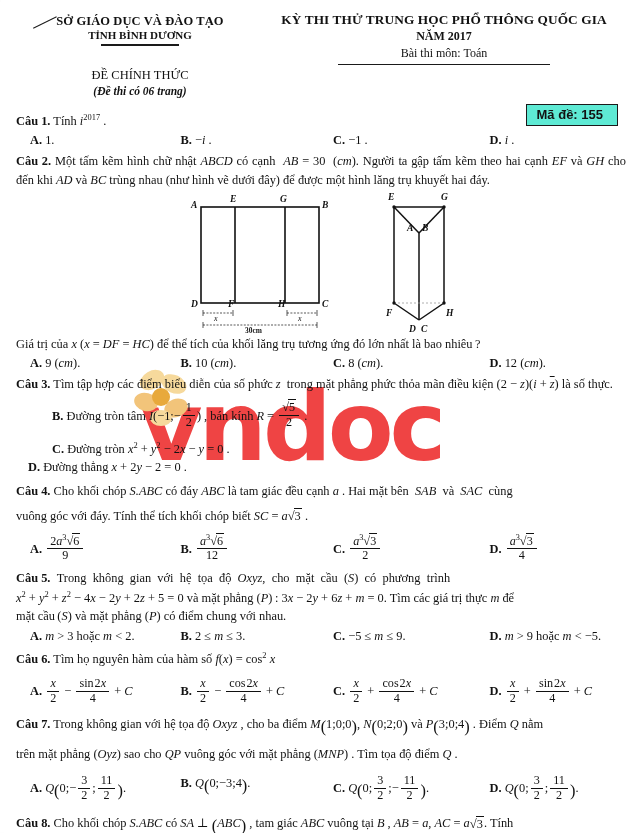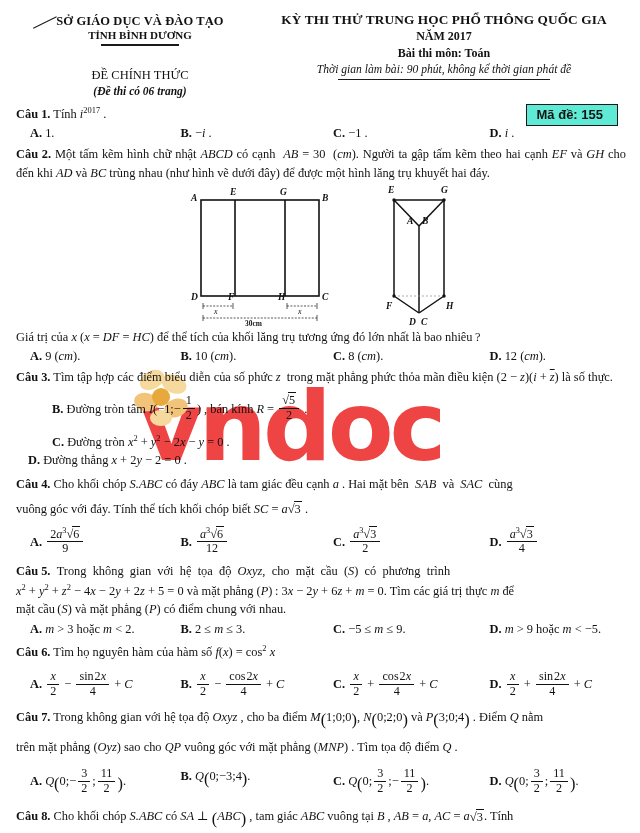--- a/index.html
+++ b/index.html
@@ -89,41 +89,41 @@
     font-weight:400; font-size:12.5px;
     margin-top:22px;
   }
   .dtrang{
     font-family:"Liberation Serif", serif;
     font-style:italic; font-weight:700; font-size:11.5px;
     margin-top:2px;
   }
   .r1{ font-weight:700; font-size:13.3px; letter-spacing:.1px; white-space:nowrap;}
   .r2{ font-weight:700; font-size:12px; margin-top:1px;}
-  .r3{ font-weight:700; font-size:12px; margin-top:2px;}
+  .r3{ font-weight:400; font-size:12px; margin-top:2px;}
   .r4{ font-style:italic; font-size:11.6px; margin-top:2px;}
   .rule-long{
     width:212px;height:1.4px;background:#1a1a1a;
     margin:3px auto 0 auto;
   }
   .madebox{
     position:absolute;
     right:22px; top:104px;
     border:1.4px solid #1a1a1a;
     padding:2px 14px 3px 10px;
     font-family:"Liberation Sans", sans-serif;
     font-weight:700; font-size:13px;
     background:#5eead4;
     z-index:3;
   }
   
   .content{
     position:relative; z-index:2;
     padding:0 14px 0 16px;
-    margin-top:7px;
+    margin-top:14px;
     font-size:12.4px;
     line-height:1.52;
   }
   .q{ margin-top:2px; }
   .qlabel{ font-weight:700; }
   .stem{ text-align:justify; }
   .opts{ display:flex; width:100%; margin-top:1px; }
   .opt{ white-space:nowrap; }
   .opt b{ font-weight:700; }
   .o4 .opt{ width:25%; }
@@ -196,21 +196,20 @@
       <div class="l1">SỞ GIÁO DỤC VÀ ĐÀO TẠO</div>
       <div class="l2">TỈNH BÌNH DƯƠNG</div>
       <div class="rule-short"></div>
       <div class="dcthuc">ĐỀ CHÍNH THỨC</div>
       <div class="dtrang">(Đề thi có 06 trang)</div>
     </div>
     <div class="hdr-right">
       <div class="r1">KỲ THI THỬ TRUNG HỌC PHỔ THÔNG QUỐC GIA</div>
       <div class="r2">NĂM 2017</div>
       <div class="r3">Bài thi môn: Toán</div>
-      <div class="r4">Thời gian làm bài: 90 phút, không kể thời gian phát đề</div>
       <div class="rule-long"></div>
     </div>
   </div>
 
   <div class="madebox">Mã đề: 155</div>
 
   <div class="content">
 
     <div class="q">
       <div class="stem">

